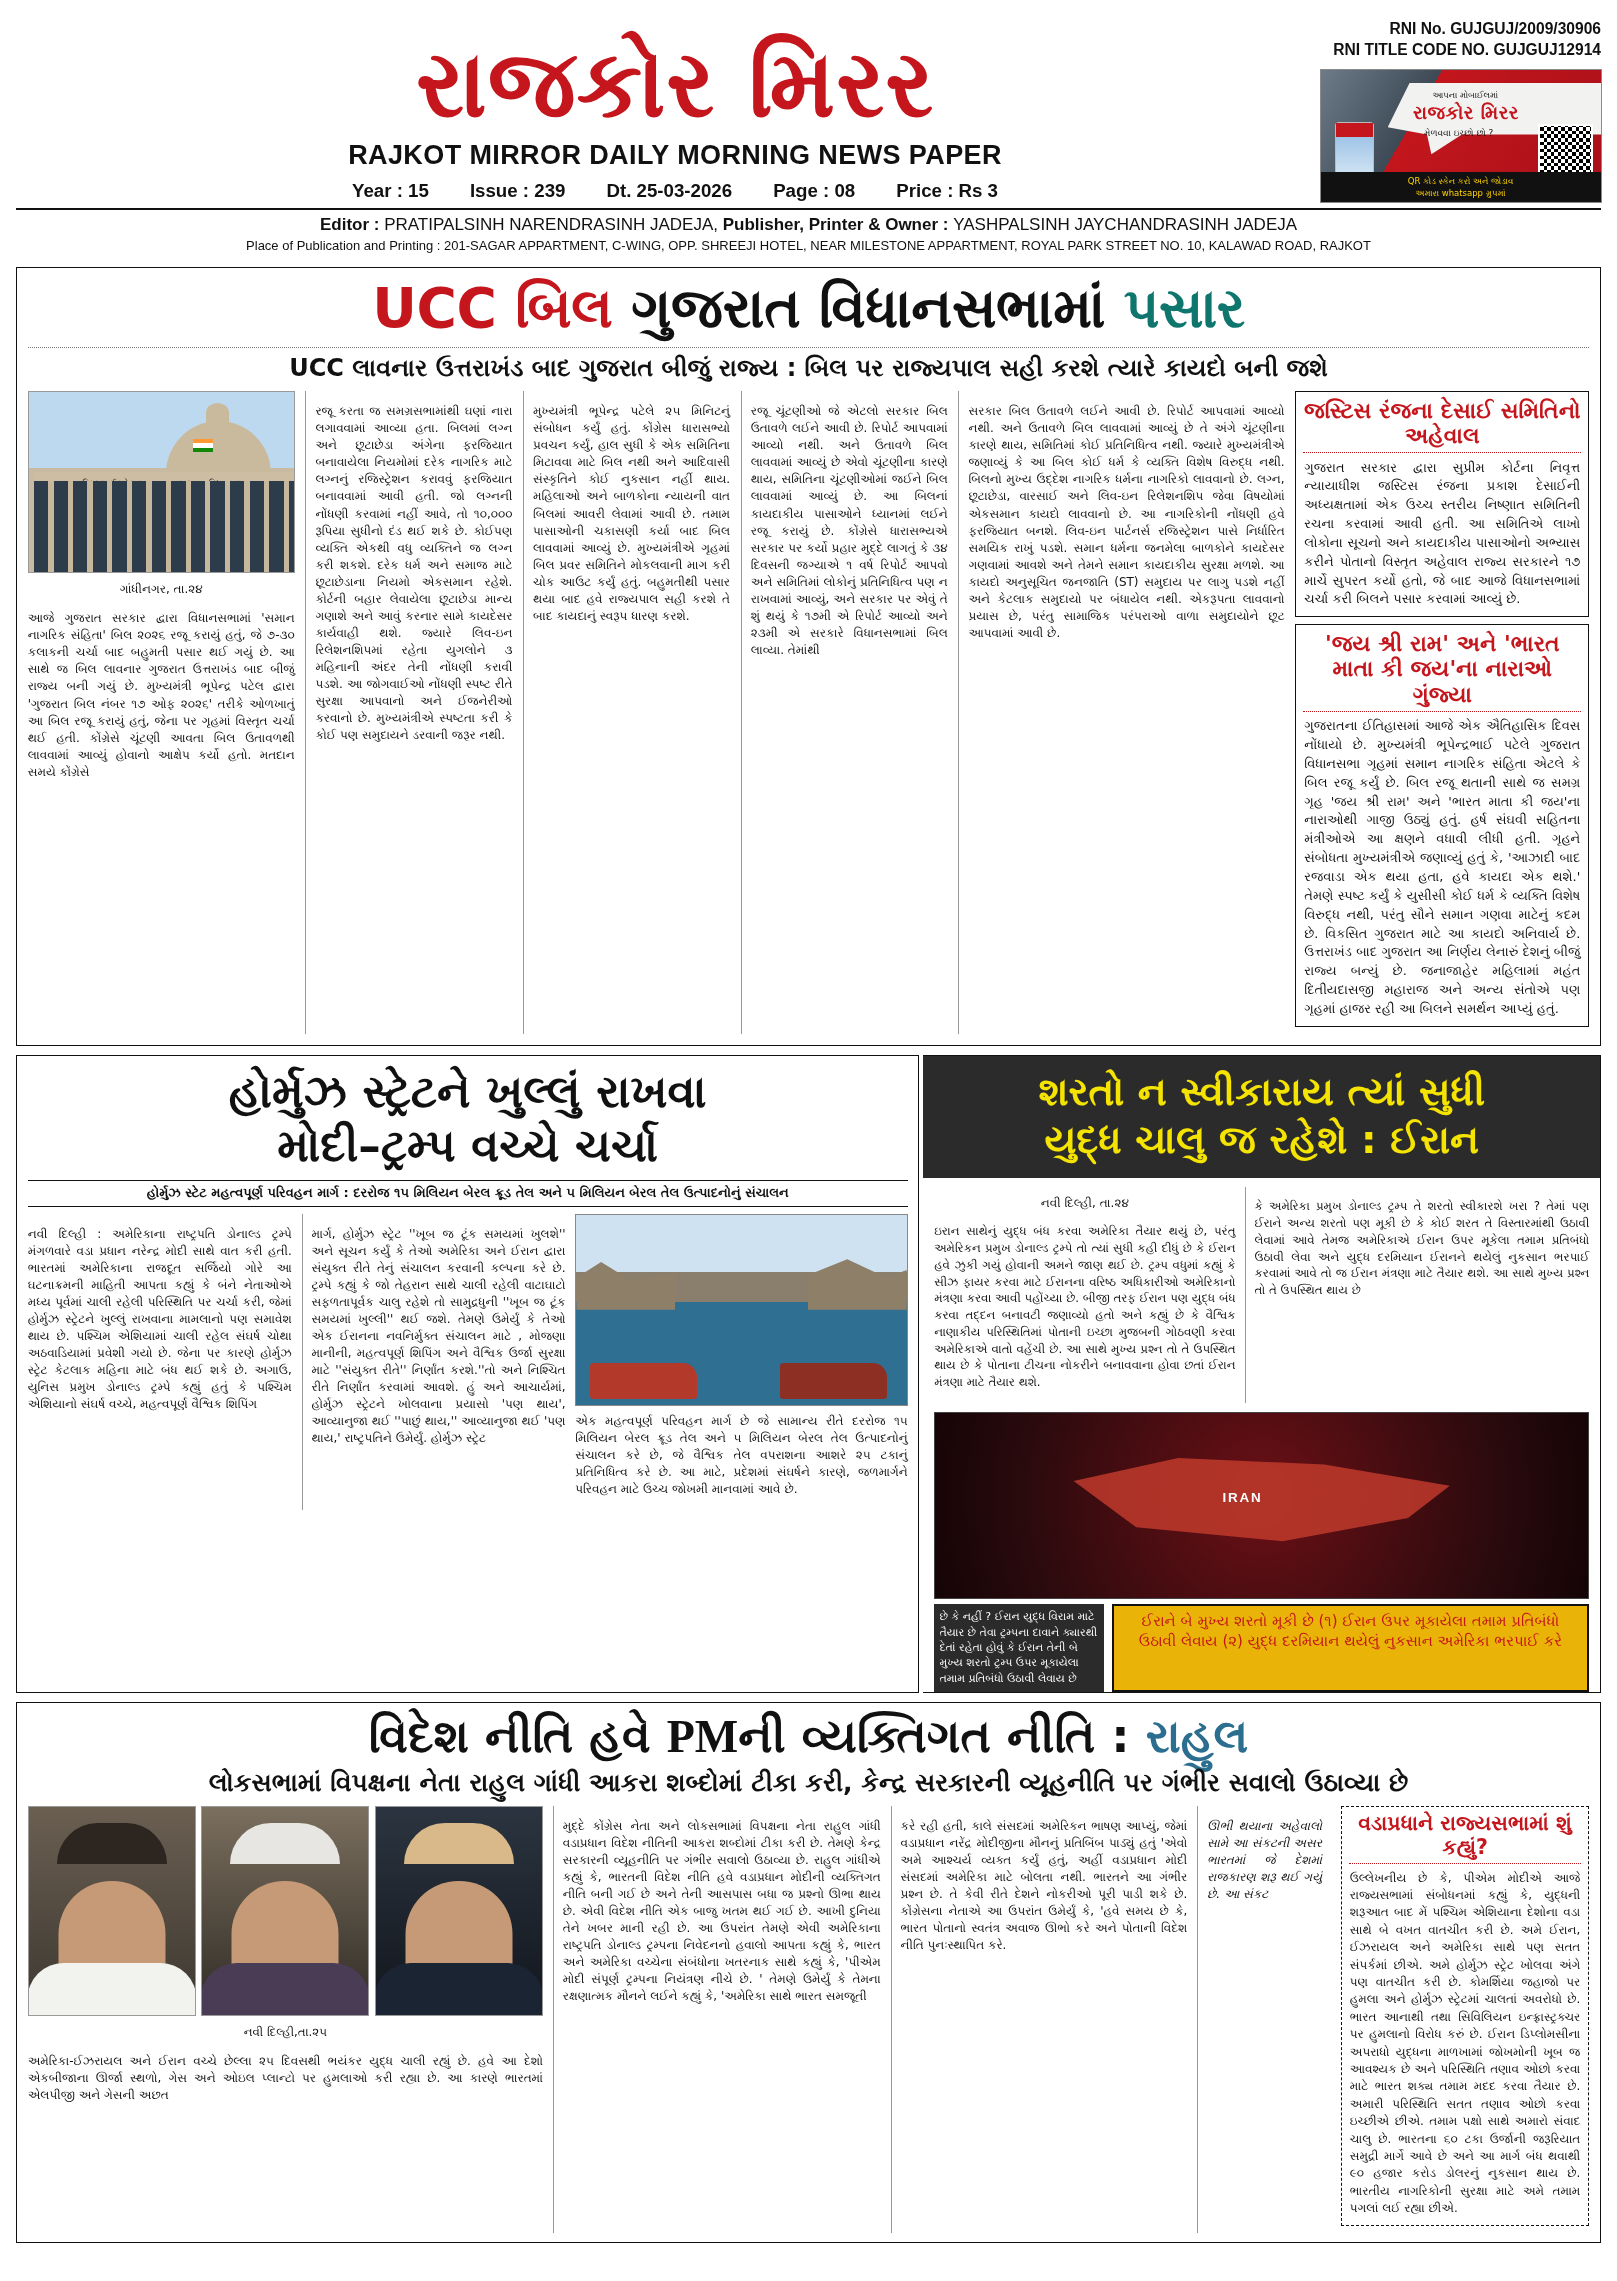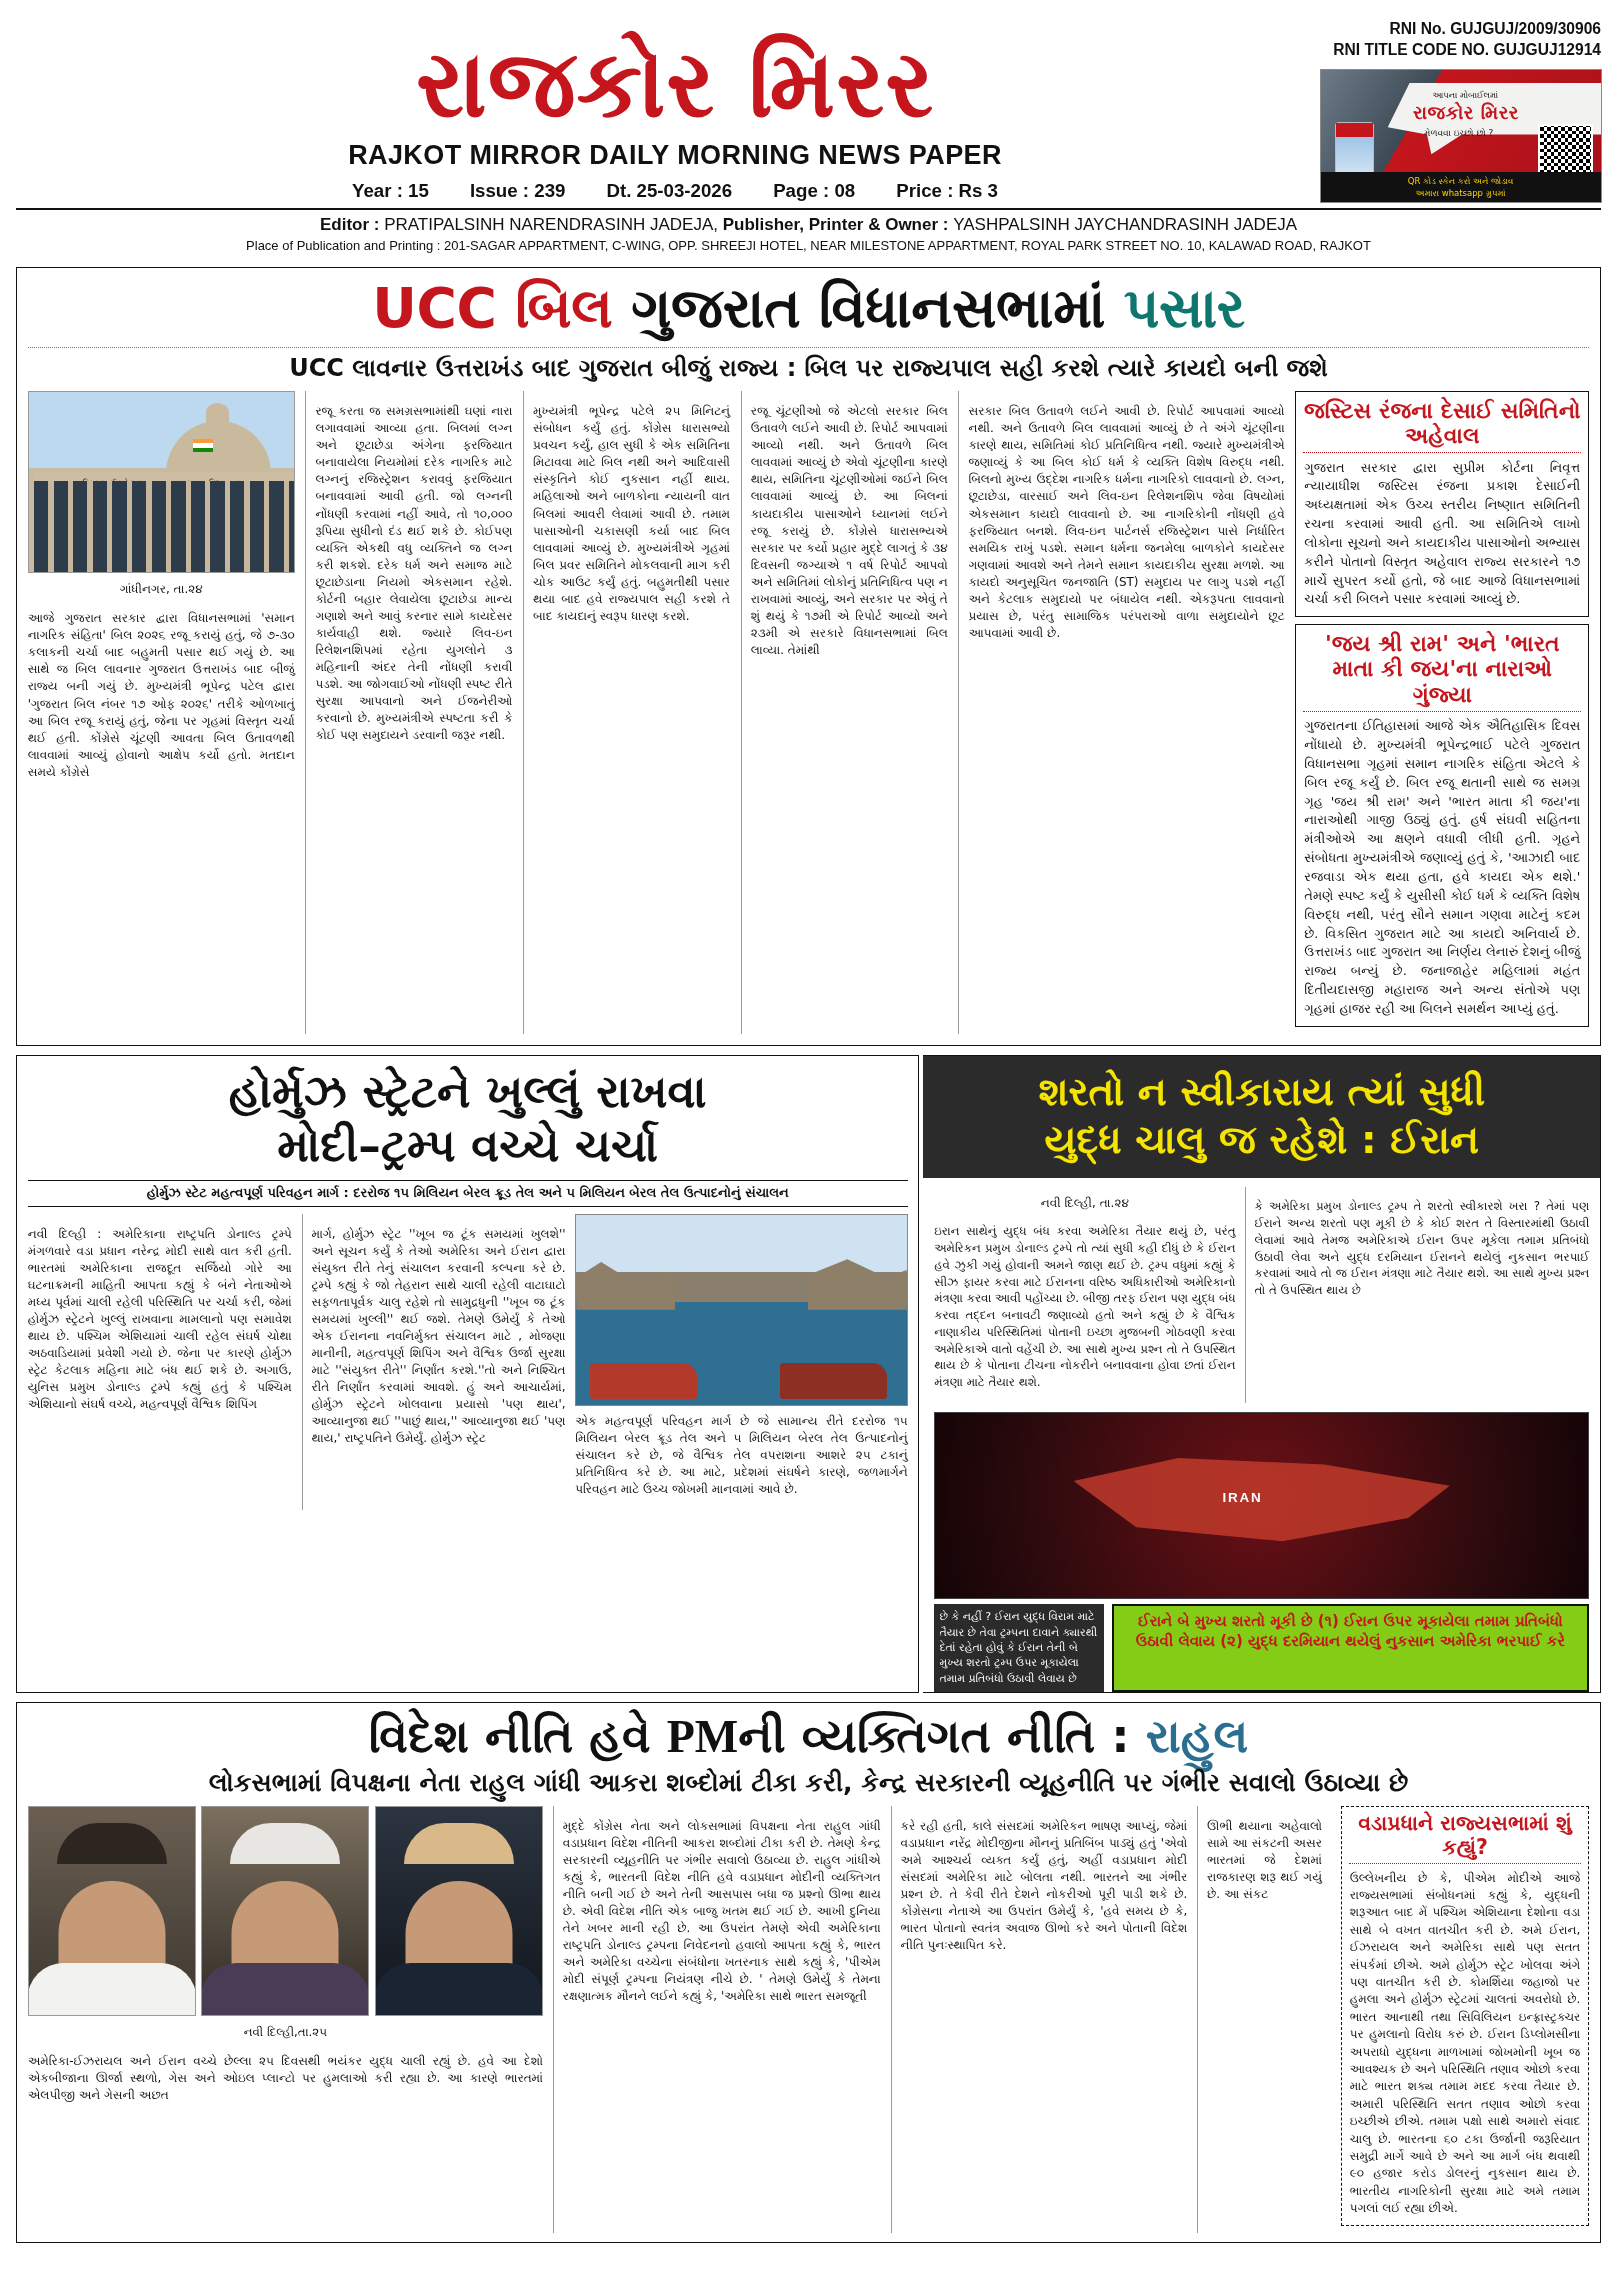--- a/index.html
+++ b/index.html
@@ -182,22 +182,22 @@
     position:relative; border:0.9px solid #444;
   }
   .iranmap .shape {
     position:absolute; left:18%; top:22%; width:64%; height:50%;
     background:#c0392b; opacity:.85;
     clip-path:polygon(5% 30%,30% 5%,65% 12%,95% 35%,85% 70%,55% 95%,20% 80%);
   }
   .iranmap .lbl { position:absolute; left:44%; top:42%; color:#fff; font-size:13.4px; font-weight:bold; letter-spacing:1.8px; }
   .redbox {
     border:2.7px solid #111; margin:3.6px 9px 9px 9px; padding:6.2px 7.1px;
-    color:#C4161C; font-family:"DejaVu Sans",sans-serif; font-weight:bold;
-    font-size:15px; line-height:1.3; text-align:center; background:#84cc16;
+    color:#C4161C; font-family:"DejaVu Sans",sans-serif; font-weight:normal;
+    font-size:15px; line-height:1.3; text-align:center; background:#eab308;
   }
 
   
   .bottom { border:1.8px solid #111; margin-top:9px; padding:7.1px 10.7px 9px 10.7px; }
   .b-head {
     font-family:"DejaVu Sans",sans-serif; font-weight:bold; font-size:46px;
     text-align:center; line-height:1.16;
   }
   .b-head .blue { color:#2B6E8F; }
   .b-sub { font-family:"DejaVu Sans",sans-serif; font-size:25px; text-align:center; margin-top:5px; font-weight:600;}
@@ -439,21 +439,21 @@
 
 આ ઉપરાંત તેમણે એવી અમેરિકાના રાષ્ટ્રપતિ ડોનાલ્ડ ટ્રમ્પના નિવેદનનો હવાલો આપતા કહ્યું કે, ભારત અને અમેરિકા વચ્ચેના સંબંધોના ખતરનાક સાથે કહ્યું કે, 'પીએમ મોદી સંપૂર્ણ ટ્રમ્પના નિયંત્રણ નીચે છે. ' તેમણે ઉમેર્યું કે તેમના રક્ષણાત્મક મૌનને લઈને કહ્યું કે, 'અમેરિકા સાથે ભારત સમજૂતી</p>
       </div>
 
       <div class="b-col vline" style="flex:0 0 19%; padding-left:9px;">
         <p>કરે રહી હતી, કાલે સંસદમાં અમેરિકન ભાષણ આપ્યું, જેમાં વડાપ્રધાન નરેંદ્ર મોદીજીના મૌનનું પ્રતિબિંબ પાડ્યું હતું 'એવો અમે આશ્ચર્ય વ્યક્ત કર્યું હતું, અહીં વડાપ્રધાન મોદી સંસદમાં અમેરિકા માટે બોલતા નથી. ભારતને આ ગંભીર પ્રશ્ન છે. તે કેવી રીતે દેશને નોકરીઓ પૂરી પાડી શકે છે.
 
 કોંગ્રેસના નેતાએ આ ઉપરાંત ઉમેર્યું કે, 'હવે સમય છે કે, ભારત પોતાનો સ્વતંત્ર અવાજ ઊભો કરે અને પોતાની વિદેશ નીતિ પુનઃસ્થાપિત કરે.</p>
       </div>
 
-      <div class="b-col vline" style="flex:0 0 8%; padding-left:9px;">
+      <div class="b-col vline" style="flex:0 0 8%; padding-left:9px;font-style:italic;">
         <p>ઊભી થયાના અહેવાલો સામે આ સંકટની અસર ભારતમાં જે દેશમાં રાજકારણ શરૂ થઈ ગયું છે. આ સંકટ</p>
       </div>
 
       <div class="b-col" style="flex:1 1 auto; padding-left:9px;">
         <div class="sidebox sidebox2" style="border-style:dashed;">
           <div class="h guj">વડાપ્રધાને રાજ્યસભામાં શું કહ્યું?</div>
           <div class="hr"></div>
           <p style="font-size:12px;">ઉલ્લેખનીય છે કે, પીએમ મોદીએ આજે રાજ્યસભામાં સંબોધનમાં કહ્યું કે, યુદ્ધની શરૂઆત બાદ મેં પશ્ચિમ એશિયાના દેશોના વડા સાથે બે વખત વાતચીત કરી છે. અમે ઈરાન, ઈઝરાયલ અને અમેરિકા સાથે પણ સતત સંપર્કમાં છીએ. અમે હોર્મુઝ સ્ટ્રેટ ખોલવા અંગે પણ વાતચીત કરી છે. કોમર્શિયા જહાજો પર હુમલા અને હોર્મુઝ સ્ટ્રેટમાં ચાલતાં અવરોધો છે. ભારત આનાથી તથા સિવિલિયન ઇન્ફ્રાસ્ટ્રક્ચર પર હુમલાનો વિરોધ કરું છે. ઈરાન ડિપ્લોમસીના અપરાધો યુદ્ધના માળખામાં જોખમોની ખૂબ જ આવશ્યક છે અને પરિસ્થિતિ તણાવ ઓછો કરવા માટે ભારત શક્ય તમામ મદદ કરવા તૈયાર છે. અમારી પરિસ્થિતિ સતત તણાવ ઓછો કરવા ઇચ્છીએ છીએ. તમામ પક્ષો સાથે અમારો સંવાદ ચાલુ છે. ભારતના ૬૦ ટકા ઉર્જાની જરૂરિયાત સમુદ્રી માર્ગે આવે છે અને આ માર્ગ બંધ થવાથી ૯૦ હજાર કરોડ ડોલરનું નુકસાન થાય છે. ભારતીય નાગરિકોની સુરક્ષા માટે અમે તમામ પગલાં લઈ રહ્યા છીએ.</p>
         </div>
       </div>

